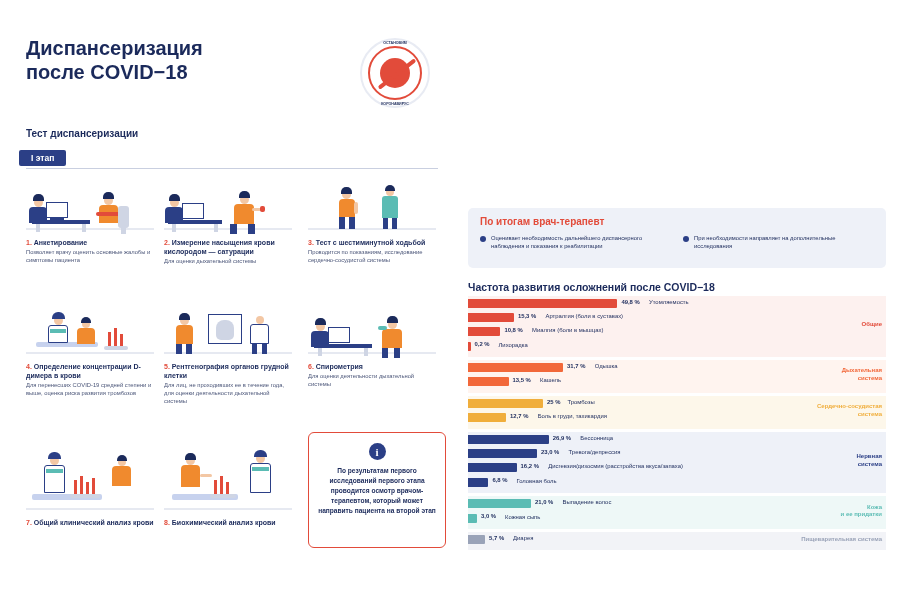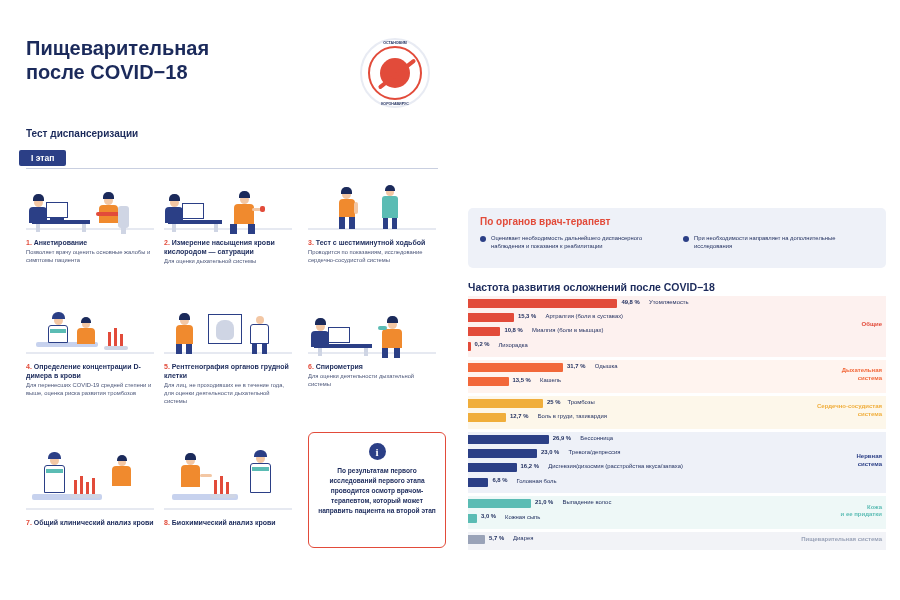--- a/index.html
+++ b/index.html
@@ -148,21 +148,21 @@
   }
 </style>
 </head>
 <body>
 
 <div class="page">
 
   <div class="left">
 
     <div class="title">
-      <div>Пищеварительная</div>
+      <div>Диспансеризация</div>
       <div>после COVID−18</div>
     </div>
 
     <div class="stages-label">Тест диспансеризации</div>
 
     <div class="emblem">
       <div class="ring"></div>
       <div class="inner">
         <div class="virus"></div>
         <div class="bar"></div>
@@ -381,21 +381,21 @@
 
     
     
 
     
     
 
   </div>
 
   <div class="sumbox">
-    <div class="stitle">По органов врач-терапевт</div>
+    <div class="stitle">По итогам врач-терапевт</div>
     <div class="sumrow">
       <div class="bullet-item">
         <div class="dot"></div>
         <div class="btxt">Оценивает необходимость дальнейшего диспансерного наблюдения и показания к реабилитации</div>
       </div>
       <div class="bullet-item">
         <div class="dot"></div>
         <div class="btxt">При необходимости направляет на дополнительные исследования</div>
       </div>
     </div>

